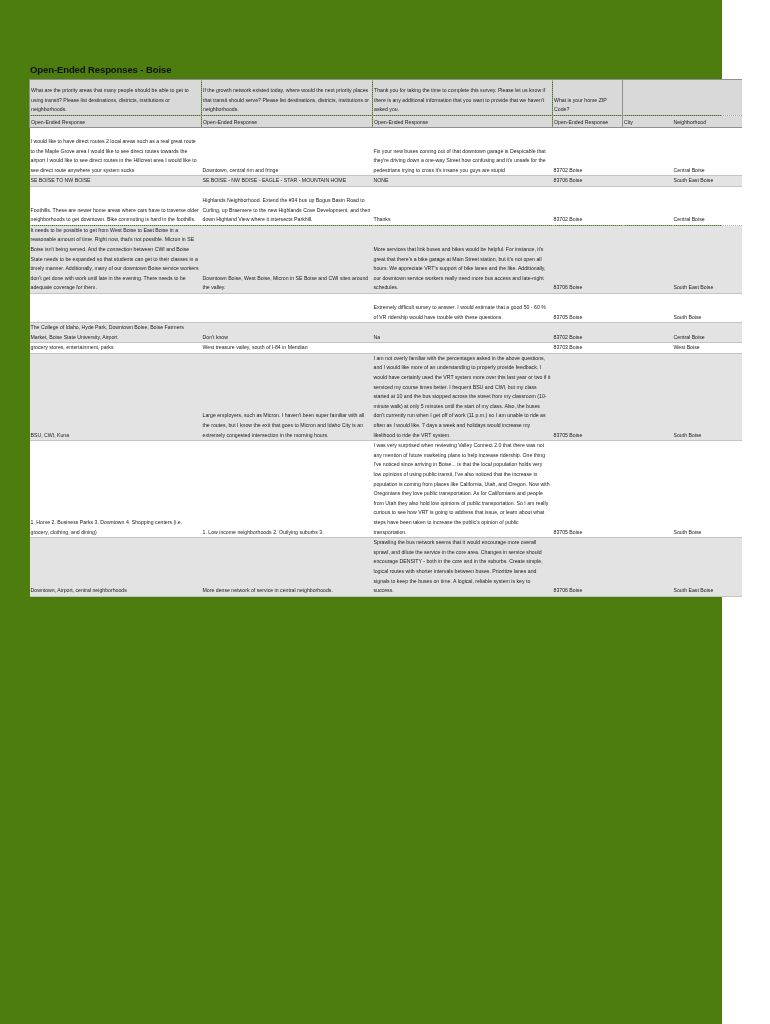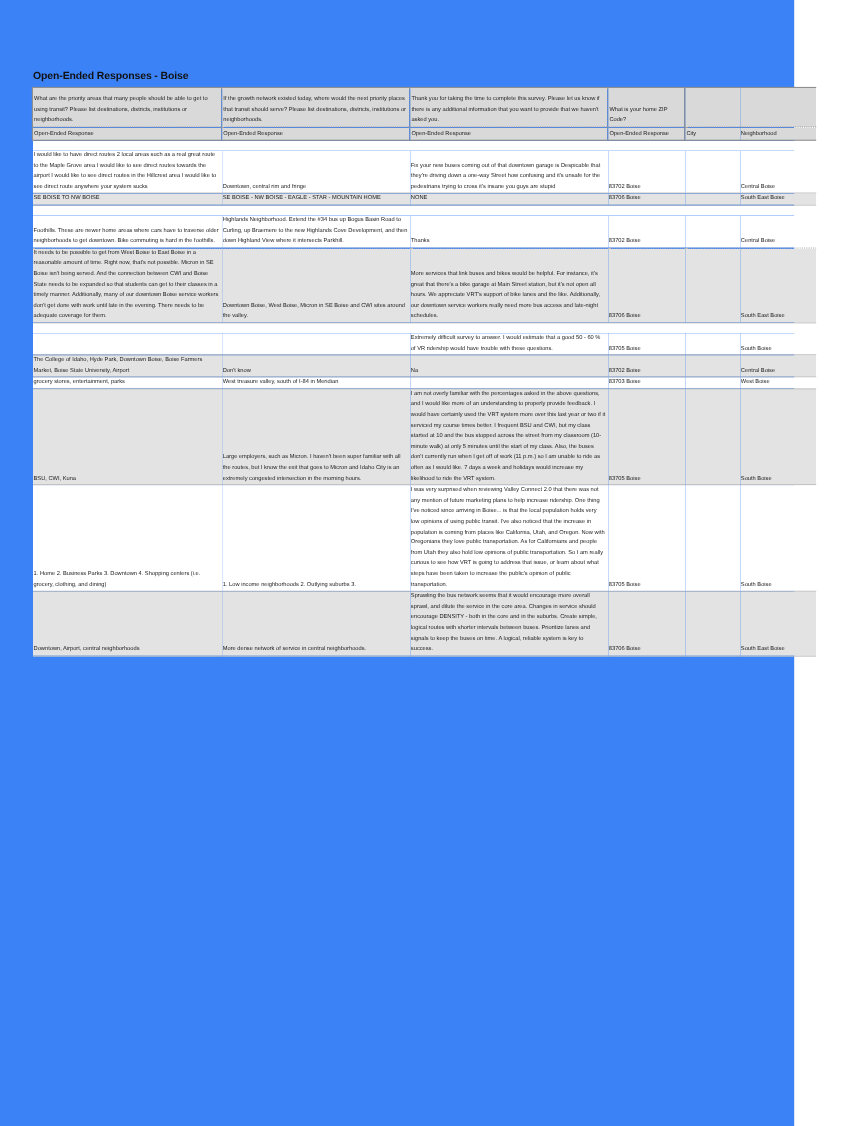--- a/index.html
+++ b/index.html
@@ -11,21 +11,21 @@
     width: 770px;
     height: 1024px;
     font-family: "Liberation Sans", sans-serif;
     color: #1b1b1b;
     -webkit-font-smoothing: none;
   }
   #page {
     position: relative;
     width: 722px;
     height: 1024px;
-    background: #3b82f6;
+    background: #4d7c0f;
     box-sizing: border-box;
     padding: 0;
   }
   .sheet {
     position: absolute;
     left: 29px;
     top: 64px;
     width: 712px;
   }
   .doc-title {

